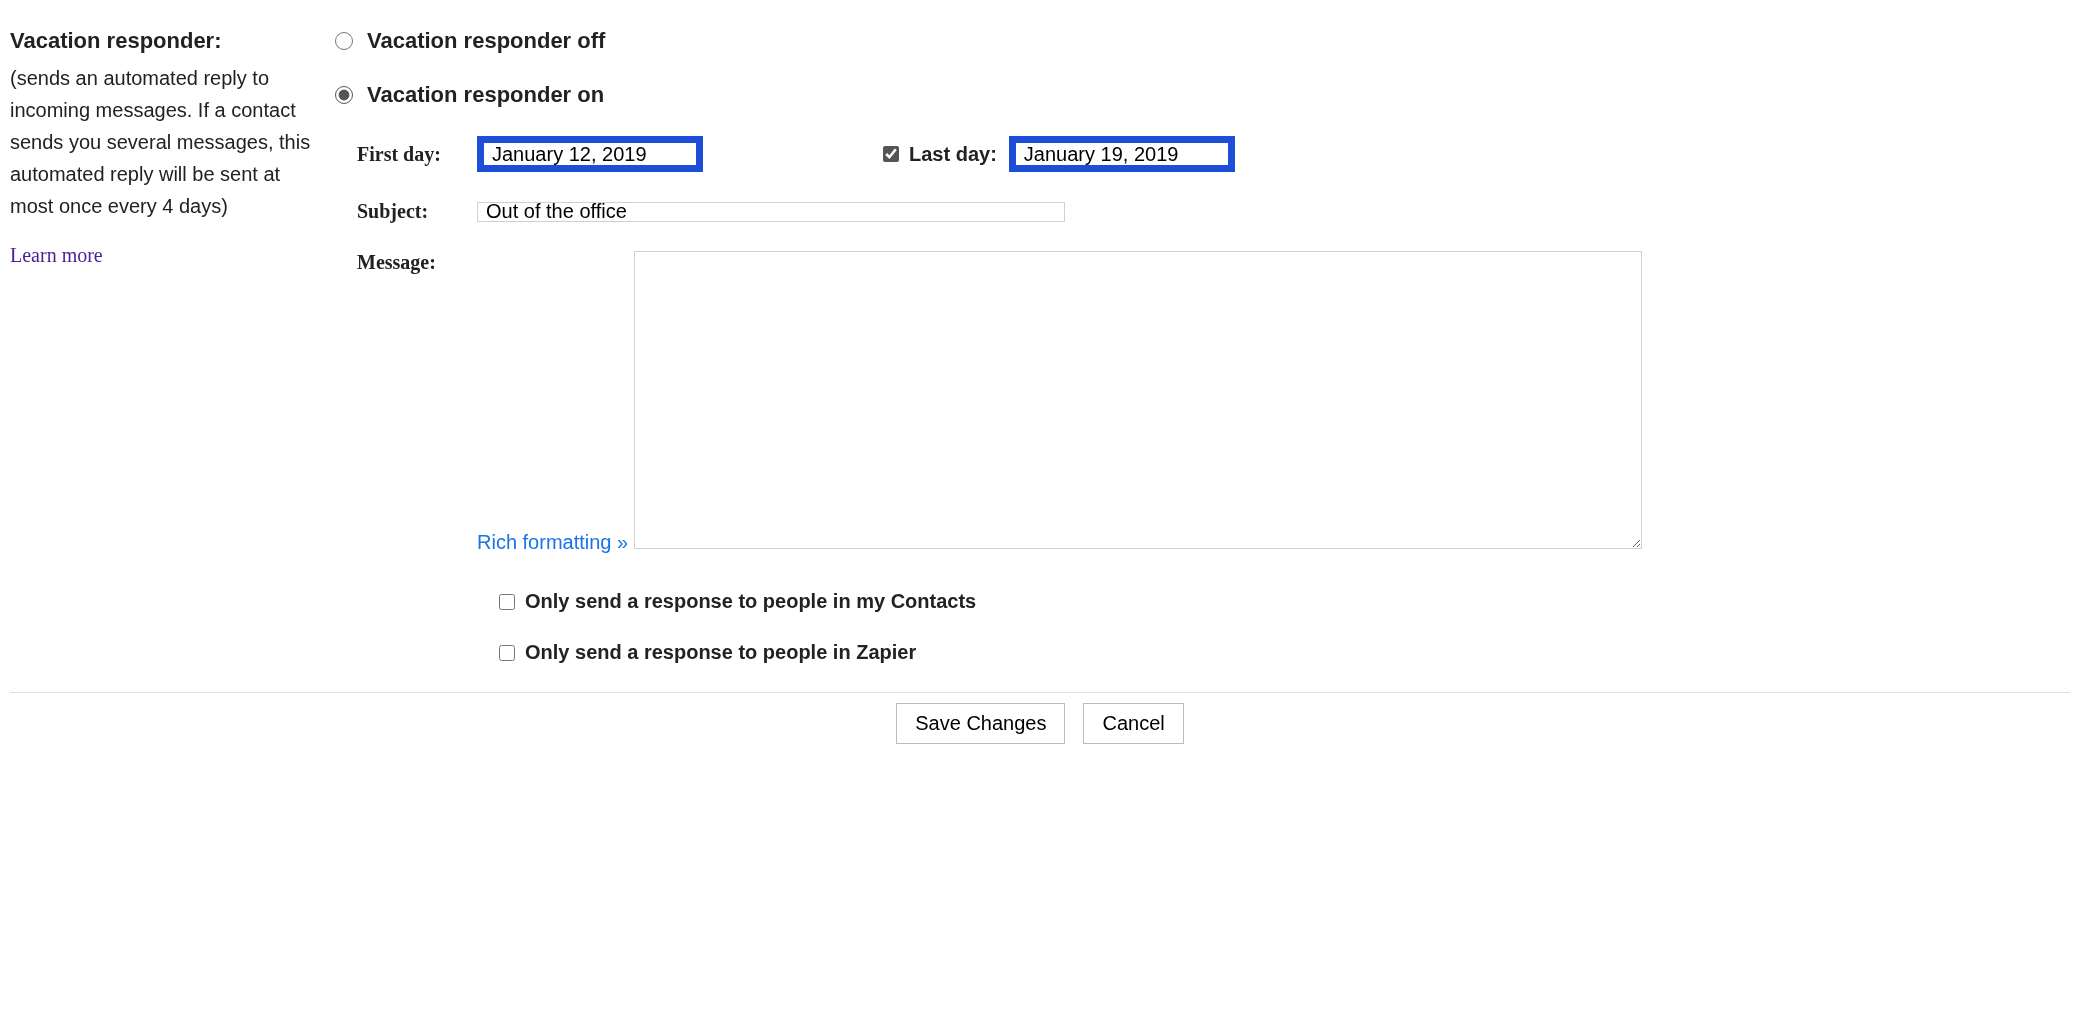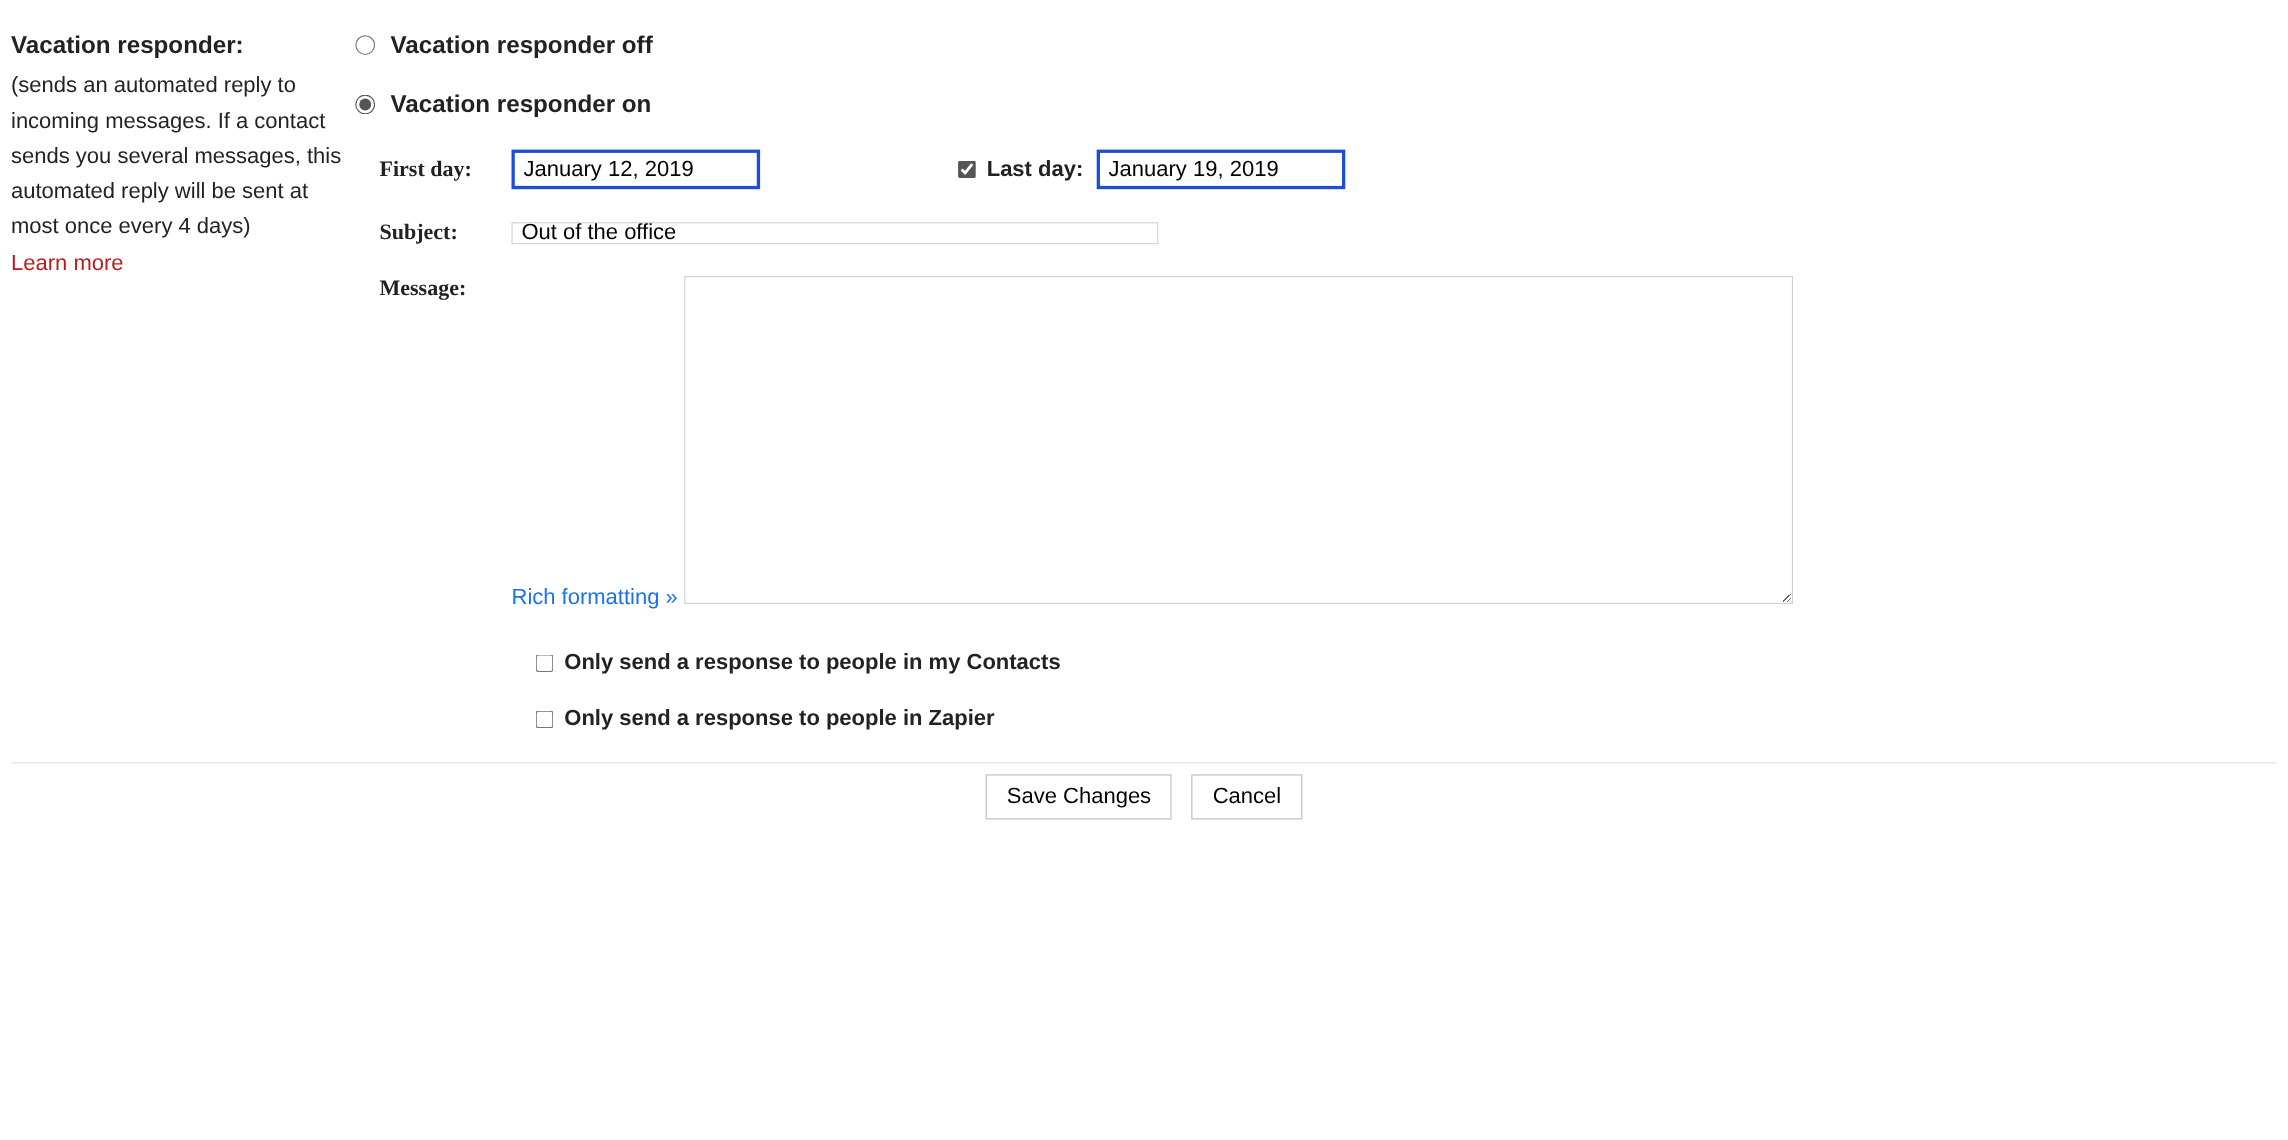--- a/index.html
+++ b/index.html
@@ -5,43 +5,44 @@
     * { box-sizing: border-box; margin: 0; padding: 0; }
     body {
       font-family: Arial, Helvetica, sans-serif;
       font-size: 20px;
       color: #222;
       background: #fff;
       padding: 10px;
     }
     .container {
       display: flex;
-      gap: 8px;
+      gap: 20px;
     }
     .left-col {
       width: 305px;
       flex-shrink: 0;
       padding-top: 18px;
     }
     .section-title {
       font-weight: bold;
       font-size: 22px;
       margin-bottom: 8px;
     }
     .section-desc {
       font-size: 20px;
       line-height: 1.6;
       color: #222;
     }
     .learn-more {
-      color: #b91c1c;
+      color: #4c1d95;
       text-decoration: none;
       font-size: 20px;
       display: inline-block;
-      margin-top: 6px;
+      margin-top: 22px;
+      font-family: Liberation Serif, serif;
     }
     .right-col {
       flex: 1;
       padding-top: 18px;
     }
     .radio-row {
       display: flex;
       align-items: center;
       margin-bottom: 28px;
     }
@@ -64,21 +65,21 @@
       margin-bottom: 28px;
     }
     .field-label {
       font-weight: bold;
       font-size: 20px;
       width: 120px;
       flex-shrink: 0;
       font-family: Liberation Serif, serif;
     }
     .date-input {
-      border: 3px solid #1d4ed8;
+      border: 7px solid #1d4ed8;
       padding: 4px 8px;
       font-size: 20px;
       height: 36px;
       width: 226px;
       font-family: inherit;
     }
     .last-day-group {
       display: flex;
       align-items: center;
       margin-left: 180px;

